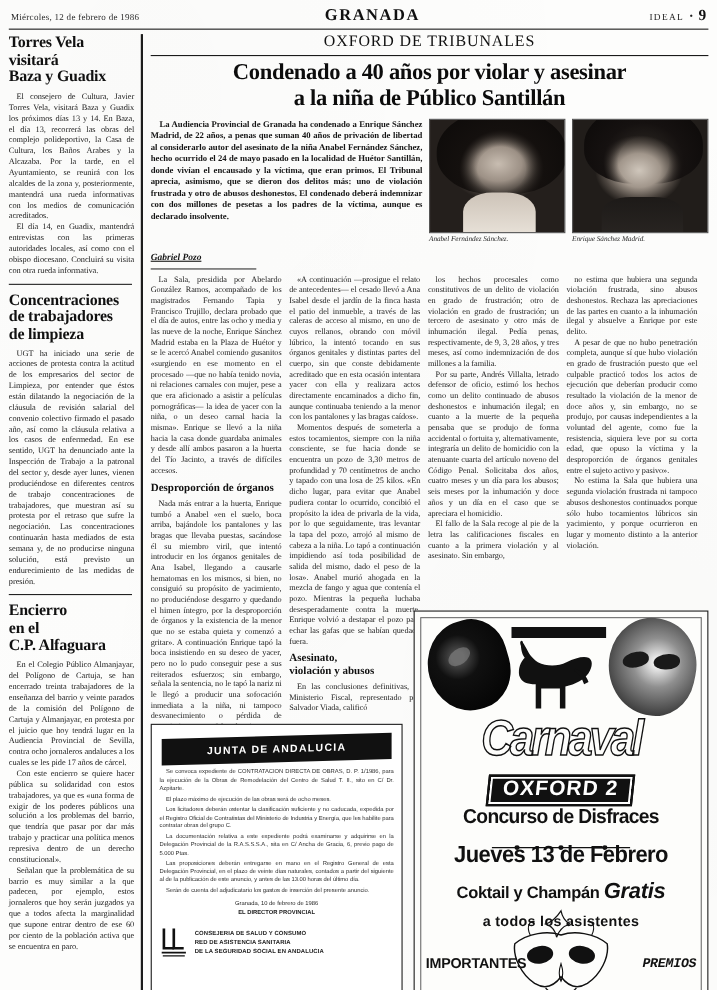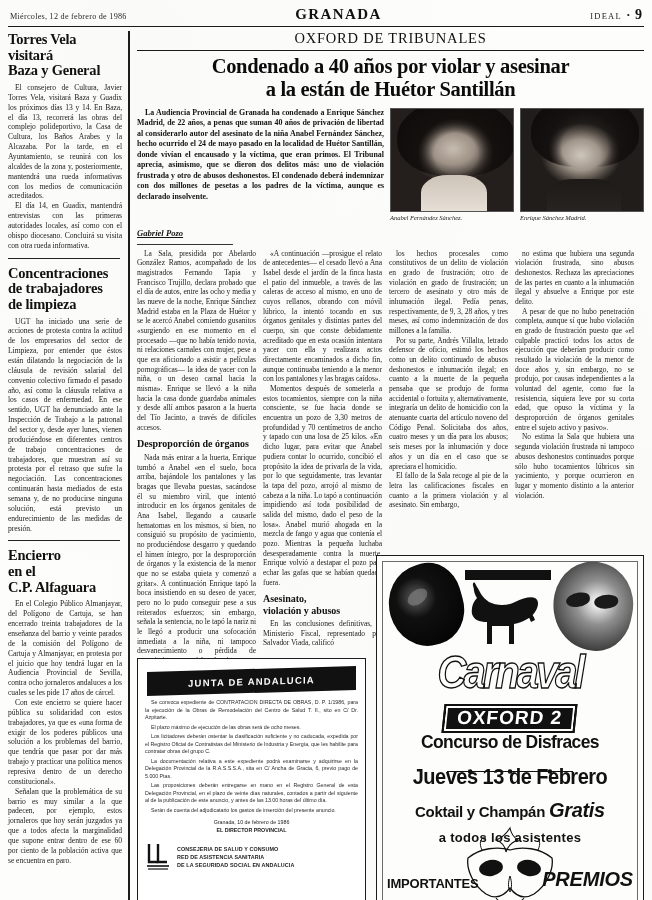--- a/index.html
+++ b/index.html
@@ -487,21 +487,21 @@
     left: 10px; right: 10px;
     top: 312px;
     display: flex;
     justify-content: space-between;
     align-items: flex-end;
     font-family: "Liberation Sans", sans-serif;
     font-weight: 700;
     color: #111;
   }
   .cv-importantes { font-size: 13px; letter-spacing: -0.2px; }
-  .cv-premios { font-size: 20px; letter-spacing: -0.2px; font-style: italic; }
+  .cv-premios { font-size: 12px; letter-spacing: -0.2px; font-style: italic; font-family: Liberation Mono, monospace; }
 </style>
 </head>
 <body>
 
 <div class="page">
 
   <div class="masthead">
     <div class="masthead-date">Miércoles, 12 de febrero de 1986</div>
     <div class="masthead-section">GRANADA</div>
     <div class="masthead-right">
@@ -512,21 +512,21 @@
   </div>
 
   <div class="body-wrap">
 
     <div class="col-left">
 
       <div>
         <div class="lc-head">
           <span class="l">Torres Vela</span>
           <span class="l">visitará</span>
-          <span class="l">Baza y General</span>
+          <span class="l">Baza y Guadix</span>
         </div>
         <div class="lc-body">
           <p>El consejero de Cultura, Javier Torres Vela, visitará Baza y Guadix los próximos días 13 y 14. En Baza, el día 13, recorrerá las obras del complejo polideportivo, la Casa de Cultura, los Baños Arabes y la Alcazaba. Por la tarde, en el Ayuntamiento, se reunirá con los alcaldes de la zona y, posteriormente, mantendrá una rueda informativas con los medios de comunicación acreditados.</p>
           <p>El día 14, en Guadix, mantendrá entrevistas con las primeras autoridades locales, así como con el obispo diocesano. Concluirá su visita con otra rueda informativa.</p>
         </div>
       </div>
 
       <hr class="lc-rule">
 
       <div>
@@ -557,21 +557,21 @@
 
     </div>
 
     <div class="col-main">
 
       <div class="cronica">OXFORD DE TRIBUNALES</div>
       <hr class="cronica-rule">
 
       <div class="headline">
         <span class="l">Condenado a 40 años por violar y asesinar</span>
-        <span class="l">a la están de Huétor Santillán</span>
+        <span class="l">a la niña de Público Santillán</span>
       </div>
 
       <div class="lead-row">
         <div class="lead-text">La Audiencia Provincial de Granada ha condenado a Enrique Sánchez Madrid, de 22 años, a penas que suman 40 años de privación de libertad al considerarlo autor del asesinato de la niña Anabel Fernández Sánchez, hecho ocurrido el 24 de mayo pasado en la localidad de Huétor Santillán, donde vivían el encausado y la víctima, que eran primos. El Tribunal aprecia, asimismo, que se dieron dos delitos más: uno de violación frustrada y otro de abusos deshonestos. El condenado deberá indemnizar con dos millones de pesetas a los padres de la víctima, aunque es declarado insolvente.</div>
         <div class="photos">
           <div class="photo-cell">
             <div class="photo photo-a"></div>
             <div class="photo-caption">Anabel Fernández Sánchez.</div>
           </div>
           <div class="photo-cell">

